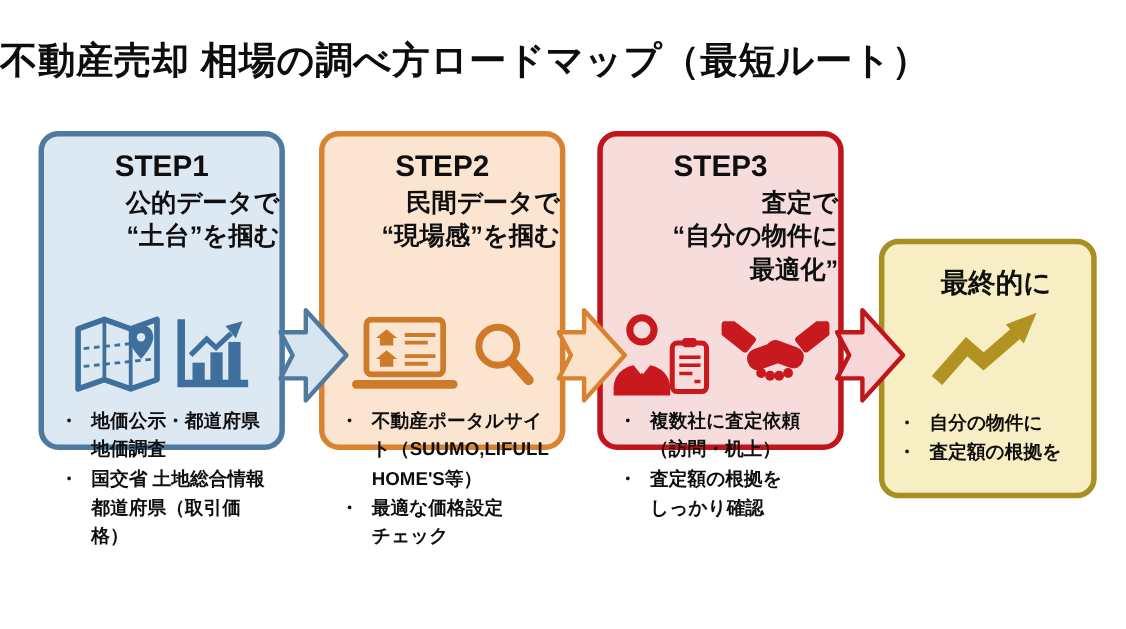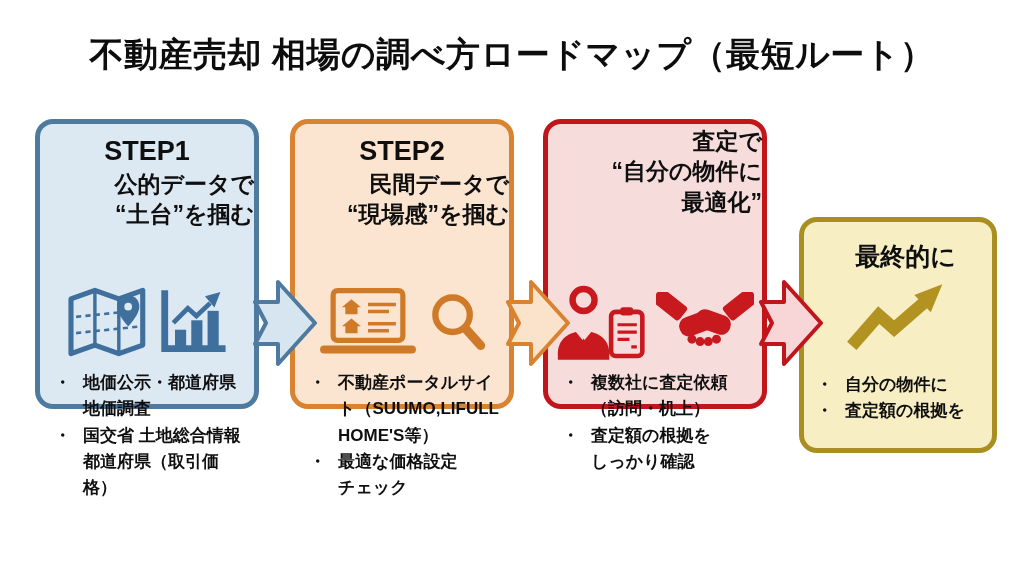--- a/index.html
+++ b/index.html
@@ -1,19 +1,19 @@
 <!DOCTYPE html>
 <html><head>
 <meta charset="utf-8">
 <style>
   html,body{margin:0;padding:0;background:#ffffff;}
   body{font-family:"Liberation Sans","DejaVu Sans",sans-serif;color:#0f0f0f;}
   .stage{position:relative;width:1024px;height:572px;background:#ffffff;overflow:hidden;}
 
-  .title{position:absolute;top:32px;left:0;width:100%;text-align:center;
+  .title{position:absolute;top:32px;left:0;width:100%;
          font-size:34px;font-weight:800;letter-spacing:.5px;color:#0d0d0d;}
 
   .card{position:absolute;box-sizing:border-box;background:var(--fill);
         border:5px solid var(--border);border-radius:18px;}
   .step-card{top:119px;width:224px;height:290px;}
   #card1{left:35px;  --border:#4f7aa0; --fill:#dce8f2; --icon:#3f6f9d;}
   #card2{left:290px; --border:#d9822f; --fill:#fbe5d0; --icon:#ce7a29;}
   #card3{left:543px; --border:#c1151c; --fill:#f7dcdc; --icon:#c8191f;}
   .final-card{left:799px;top:217px;width:198px;height:236px;
               --border:#a98f22; --fill:#f8eec4; --icon:#b29220;}
@@ -118,20 +118,21 @@
       </div>
       <div class="bullet">
         <span class="marker">・</span>
         <span class="btext">最適な価格設定
 チェック</span>
       </div>
     </div>
   </div>
 
   <div class="card step-card" id="card3">
+    <div class="step-label">STEP3</div>
     <div class="subtitle">査定で
 “自分の物件に
 最適化”</div>
     <div class="icons-row">
       <span>
         <svg width="90" height="76" viewBox="0 0 98 82">
           <circle cx="30" cy="17" r="12" fill="none" stroke="currentColor" stroke-width="7"></circle>
           <path d="M2,82 v-7 c0,-15 12,-24 28,-24 s28,9 28,24 v7 Z" fill="currentColor"></path>
           <polygon points="21,51 30,62 39,51 30,49" fill="var(--fill)"></polygon>
           <polygon points="30,59 26,65 30,80 34,65" fill="currentColor"></polygon>

